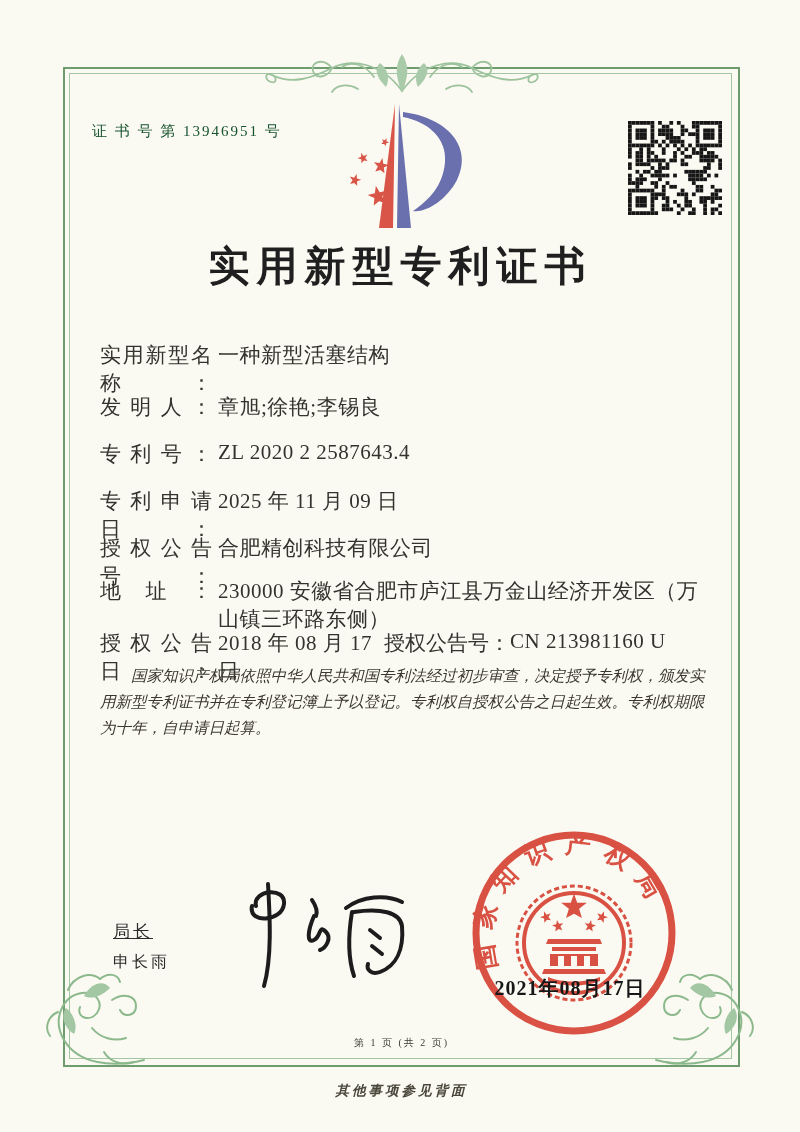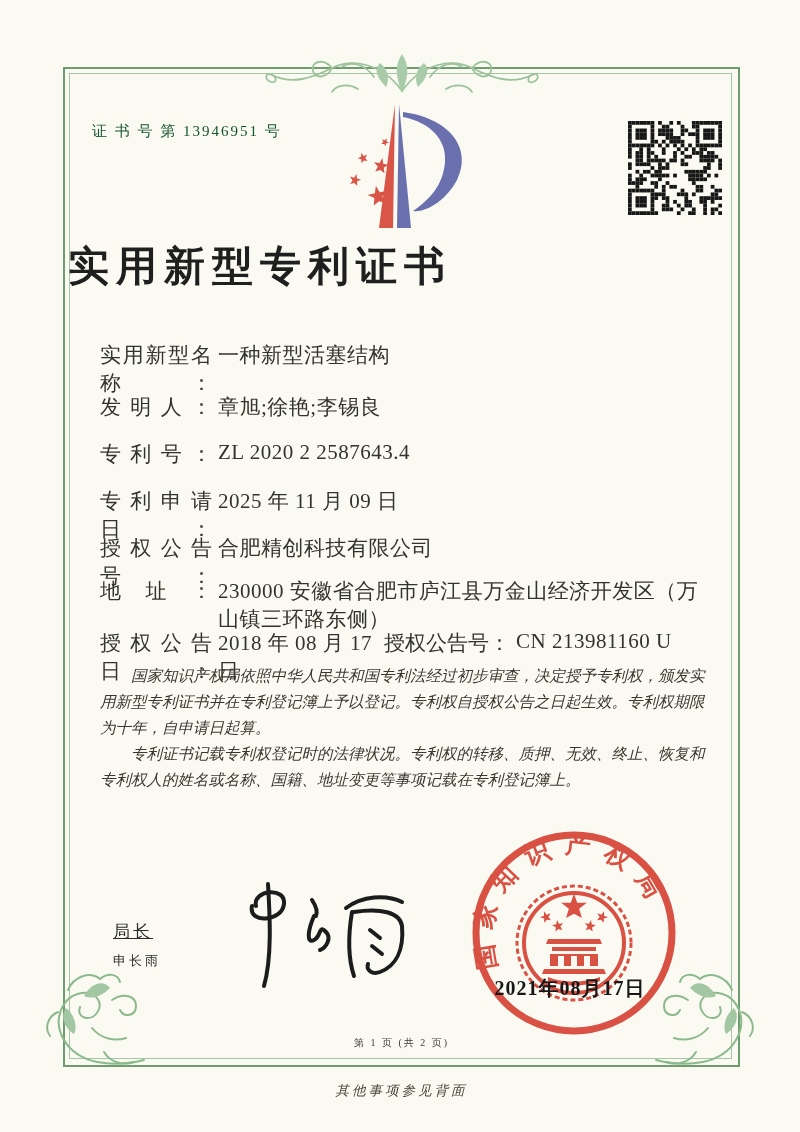--- a/index.html
+++ b/index.html
@@ -8,45 +8,45 @@
     background:#fbfaf2;
     font-family:"Liberation Serif","DejaVu Serif",serif;
     color:#2e2e2e;overflow:hidden;
   }
   .abs{position:absolute;}
   
   .frame-outer{left:63px;top:67px;width:673px;height:996px;border:2px solid #6f9c6f;}
   .frame-inner{left:69px;top:73px;width:661px;height:984px;border:1px solid #a3c6a3;}
   
   .cert-no{left:92px;top:122px;font-size:15px;letter-spacing:2px;color:#14532d;}
-  .title{left:68px;top:239px;width:677px;font-size:41px;font-weight:bold;
+  .title{left:62px;top:239px;width:677px;text-align:center;font-size:41px;font-weight:bold;
          letter-spacing:7px;color:#1f1f1f;}
   
   .row{left:100px;width:620px;font-size:21px;color:#33332d;}
   .flabel{display:inline-block;width:112px;text-align:justify;text-align-last:justify;vertical-align:top;}
   .fvalue{display:inline-block;width:492px;vertical-align:top;letter-spacing:0.5px;margin-left:6px;}
   .gv1{display:inline-block;width:166px;vertical-align:top;letter-spacing:0.5px;margin-left:6px;}
   .glabel2{display:inline-block;vertical-align:top;}
-  .gv2{display:inline-block;vertical-align:top;letter-spacing:0.5px;margin-left:6px;}
+  .gv2{display:inline-block;vertical-align:top;letter-spacing:0.5px;}
   
   .paras{left:100px;top:663px;width:614px;}
   .paras p{margin:0;text-indent:2em;font-size:15.5px;line-height:26px;color:#3a372f;
            font-style:italic;}
   
   .sig-title{left:113px;top:920px;font-size:17px;color:#2b2b2b;letter-spacing:3px;text-decoration:underline;}
-  .sig-name{left:113px;top:952px;font-size:13px;color:#2b2b2b;letter-spacing:3px;}
+  .sig-name{left:113px;top:952px;font-size:16px;color:#2b2b2b;letter-spacing:3px;}
   .sig-svg{left:228px;top:878px;}
   
   .seal{left:468px;top:827px;width:212px;height:212px;}
   .seal-date{left:480px;top:975px;width:180px;text-align:center;font-size:20px;font-weight:bold;
              color:#171717;letter-spacing:1px;}
   
   .page-num{left:63px;top:1036px;width:677px;text-align:center;font-size:10px;color:#3d3d35;letter-spacing:2px;}
   .back-note{left:63px;top:1082px;width:677px;text-align:center;font-size:13.5px;color:#4a473c;
-             letter-spacing:3px;font-style:italic;}
+             letter-spacing:3px;font-style:italic;font-weight:bold;}
   
   .logo{left:333px;top:100px;}
   .qr{left:628px;top:121px;}
   .orn-top{left:262px;top:49px;}
   .orn-bl{left:34px;top:968px;}
   .orn-br{left:654px;top:968px;transform:scaleX(-1);}
 </style>
 </head>
 <body>
 
@@ -458,21 +458,20 @@
 </div>
 <div class="abs row" style="top:577px">
   <span class="flabel">地址：</span><span class="fvalue">230000 安徽省合肥市庐江县万金山经济开发区（万山镇三环路东侧）</span>
 </div>
 <div class="abs row" style="top:629px">
   <span class="flabel">授权公告日：</span><span class="gv1">2018 年 08 月 17 日</span><span class="glabel2">授权公告号：</span><span class="gv2">CN 213981160 U</span>
 </div>
 
 <div class="abs paras">
   <p>国家知识产权局依照中华人民共和国专利法经过初步审查，决定授予专利权，颁发实用新型专利证书并在专利登记簿上予以登记。专利权自授权公告之日起生效。专利权期限为十年，自申请日起算。</p>
-  <p>专利证书记载专利权登记时的法律状况。专利权的转移、质押、无效、终止、恢复和专利权人的姓名或名称、国籍、地址变更等事项记载在专利登记簿上。</p>
 </div>
 
 <div class="abs sig-title">局长</div>
 <div class="abs sig-name">申长雨</div>
 <svg class="abs sig-svg" width="190" height="115" viewBox="0 0 190 115">
   <g stroke="#1c1c1c" stroke-width="4" fill="none" stroke-linecap="round" stroke-linejoin="round">
     <path d="M28,28 C24,12 58,8 56,26 C54,44 20,46 24,28"></path>
     <path d="M40,6 C42,40 44,80 36,108"></path>
     <path d="M84,22 C88,28 90,33 88,38"></path>
     <path d="M86,38 C80,52 78,66 86,62 C94,58 90,46 98,54 C104,60 98,70 92,72"></path>

